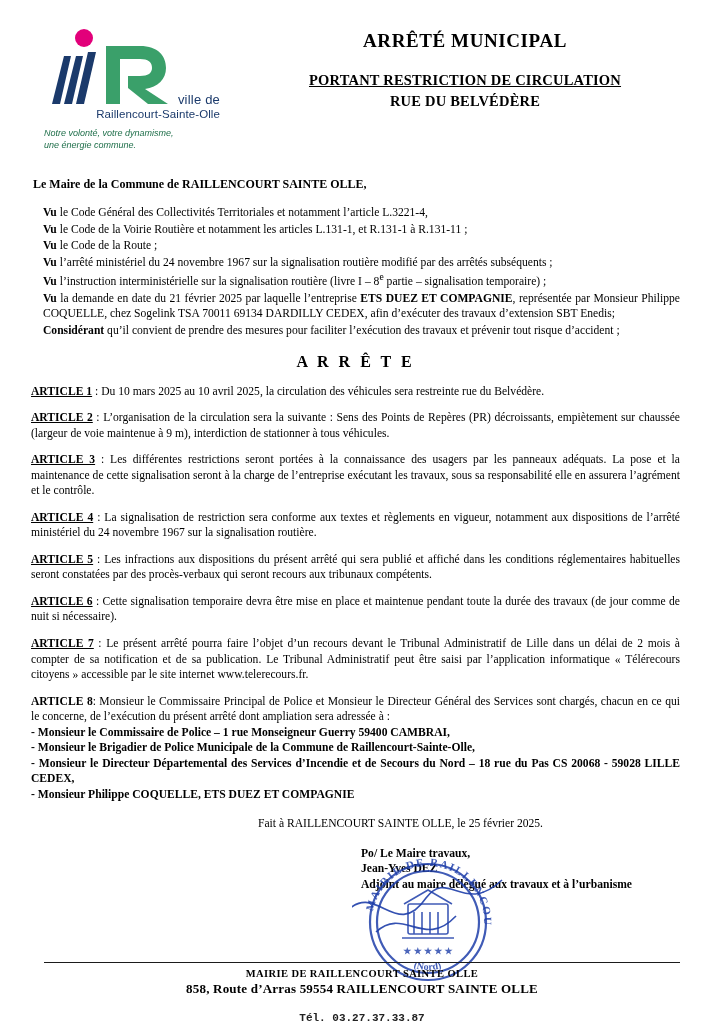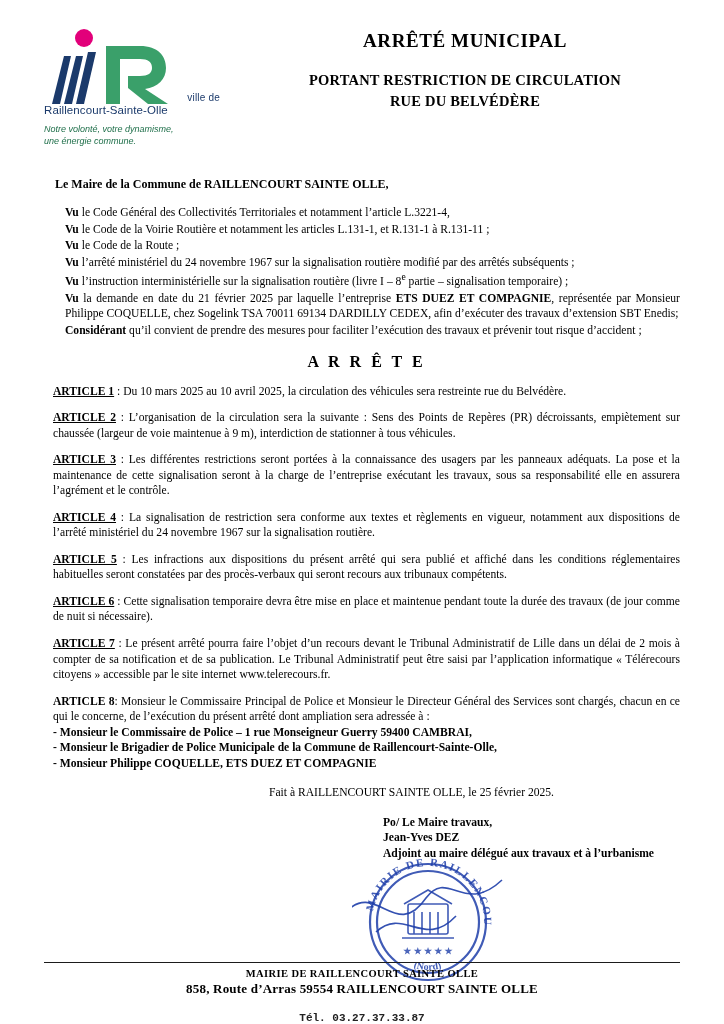--- a/index.html
+++ b/index.html
@@ -35,32 +35,32 @@
     width: 200px;
   }
   .logo-mark {
     position: relative;
     height: 82px;
     width: 180px;
   }
   .logo-svg { display:block; }
   .logo-ville {
     font-family: "Liberation Sans", sans-serif;
-    font-size: 10px;
+    font-size: 13px;
     color: #1b3a6b;
     text-align: right;
     width: 176px;
     margin-top: -16px;
     letter-spacing: .2px;
   }
   .logo-town {
     font-family: "Liberation Sans", sans-serif;
     font-size: 11.5px;
     color: #1b3a6b;
-    text-align: left;
+    text-align: right;
     width: 176px;
     margin-top: 1px;
     letter-spacing: .1px;
   }
   .logo-slogan {
     font-family: "Liberation Sans", sans-serif;
     font-style: italic;
     font-size: 9px;
     color: #1f6f4a;
     margin-top: 7px;
@@ -80,36 +80,36 @@
     font-weight: bold;
     font-size: 19px;
     letter-spacing: .6px;
   }
   .doc-sub1 {
     font-family: "Liberation Serif", serif;
     font-weight: bold;
     font-size: 14.5px;
     margin-top: 20px;
     letter-spacing: .2px;
+    text-decoration: underline;
   }
   .doc-sub2 {
     font-family: "Liberation Serif", serif;
     font-weight: bold;
     font-size: 14.5px;
     margin-top: 4px;
     letter-spacing: .2px;
   }
 
   
   .body-wrap {
-    padding: 0 44px 0 41px;
+    padding: 0 44px 0 31px;
     font-size: 11.6px;
     line-height: 1.34;
     text-align: justify;
-    margin-left: 12px;
   }
   .mayor-line {
     font-weight: bold;
     font-size: 12px;
     margin-top: 16px;
     margin-bottom: 13px;
     padding-left: 2px;
   }
   .vu-list p {
     margin: 0 0 1px 0;
@@ -273,20 +273,21 @@
 
     <div class="article">
       <span class="art-label">ARTICLE 7</span><span> :  Le présent arrêté pourra faire l’objet d’un recours devant le Tribunal Administratif de Lille dans un délai de 2 mois à compter de sa notification et de sa publication. Le Tribunal Administratif peut être saisi par l’application informatique « Télérecours citoyens » accessible par le site internet www.telerecours.fr.</span>
     </div>
 
     <div class="article">
       <span class="b">ARTICLE 8</span><span>: Monsieur le Commissaire Principal de Police et Monsieur le Directeur Général des Services sont chargés, chacun en ce qui le concerne, de l’exécution du présent arrêté dont ampliation sera adressée à :</span>
       <div class="art-list">
         <div class="b">- Monsieur le Commissaire de Police – 1 rue Monseigneur Guerry 59400 CAMBRAI,</div>
         <div class="b">- Monsieur le Brigadier de Police Municipale de la Commune de Raillencourt-Sainte-Olle,</div>
+        <div class="b">- Monsieur le Directeur Départemental des Services d’Incendie et de Secours du Nord – 18 rue du Pas CS 20068 - 59028 LILLE CEDEX,</div>
         <div class="b">- Monsieur Philippe COQUELLE, ETS DUEZ ET COMPAGNIE</div>
       </div>
     </div>
 
     <div class="signature-block">
       <div class="place-date">Fait à RAILLENCOURT SAINTE OLLE, le 25 février 2025.</div>
       <div class="sig-lines">
         <div class="first">Po/ Le Maire travaux,</div>
         <div>Jean-Yves DEZ</div>
         <div>Adjoint au maire délégué aux travaux et à l’urbanisme</div>

